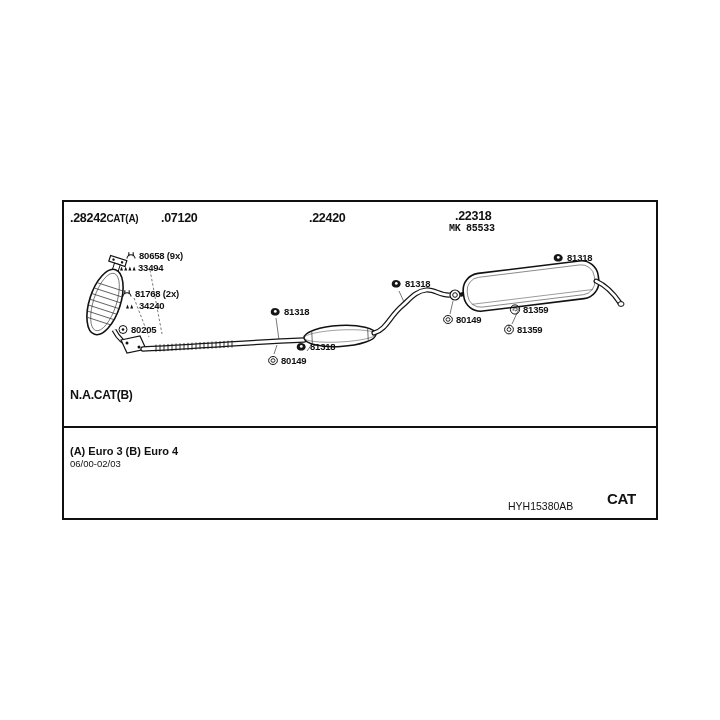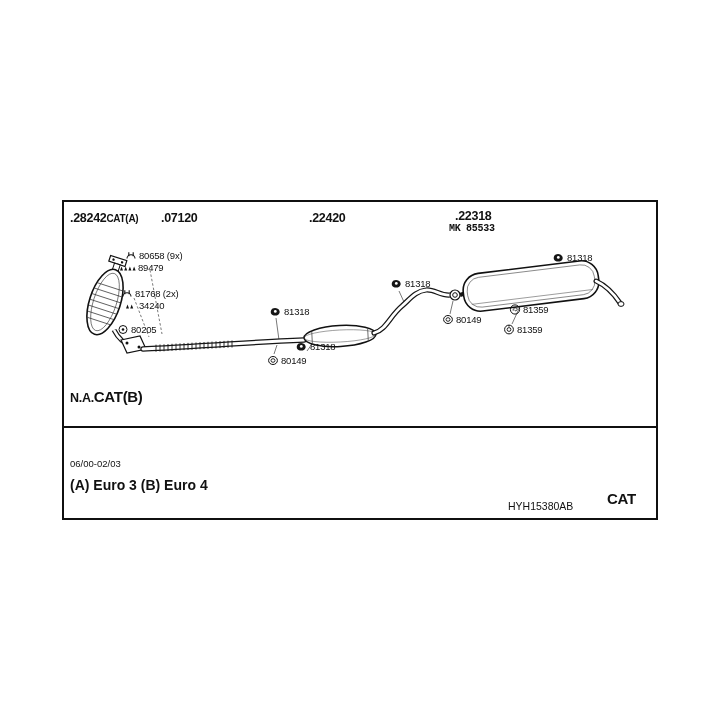--- a/index.html
+++ b/index.html
@@ -6,27 +6,27 @@
   html,body { width:720px; height:720px; background:#ffffff;
     font-family:"Liberation Sans", sans-serif; color:#111; overflow:hidden; }
   .page { position:relative; width:700px; height:720px; background:#fff; }
   .panel { position:absolute; left:62px; top:200px; width:596px; height:320px;
     border:2px solid #101010; background:#fff; }
   .art { position:absolute; left:0; top:0; }
   .sec { position:absolute; font-weight:bold; font-size:12.5px; letter-spacing:-0.3px; white-space:nowrap; }
   .sec .suf { font-size:10px; }
   .sec .sub { font-size:10px; font-weight:bold; margin-left:-6px;font-family:Liberation Mono, monospace; }
   .callout { position:absolute; display:flex; align-items:center; gap:2px;
-    font-size:9.5px; font-weight:normal; letter-spacing:-0.2px; white-space:nowrap; line-height:11px; }
+    font-size:9.5px; font-weight:bold; letter-spacing:-0.2px; white-space:nowrap; line-height:11px; }
   .callout .ic { display:flex; align-items:center; }
   .variant { position:absolute; left:6px; top:186px; font-weight:bold; font-size:12.5px; letter-spacing:-0.3px; }
-  .variant .suf { font-size:15px;margin-top:17px; }
+  .variant .suf { font-size:12px;margin-top:17px; }
   .divider { position:absolute; left:0; top:224px; width:100%; border-top:2px solid #101010; }
   .note1 { position:absolute; left:6px; top:231px; font-size:9.5px; font-weight:normal;margin-top:25px; }
-  .note2 { position:absolute; left:6px; top:243px; font-size:14px; font-weight:bold;margin-top:32px; }
+  .note2 { position:absolute; left:6px; top:243px; font-size:11px; font-weight:bold; }
   .ref { position:absolute; left:444px; top:298px; font-size:10.5px; }
   .cat { position:absolute; left:543px; top:288px; font-size:15px; font-weight:bold; letter-spacing:-0.3px;text-align:right; }
 </style>
 </head>
 <body>
 
 <div class="page">
   <div class="panel">
 
     <svg class="art" width="596" height="320" viewBox="0 0 596 320">
@@ -119,21 +119,21 @@
           </svg>
         </span>
       <span>80658 (9x)</span>
     </div>
     <div class="callout" style="left:55px;top:60px">
       <span class="ic">
           <svg width="17" height="11" viewBox="0 0 17 11">
             <path d="M1 8.5L2.5 4.5 4 8.5ZM5.2 8.5L6.7 4.5 8.2 8.5ZM9.4 8.5L10.9 4.5 12.4 8.5ZM13.6 8.5L15.1 4.5 16.6 8.5Z" fill="#111" stroke="none"></path>
           </svg>
         </span>
-      <span>89479</span>
+      <span>33494</span>
     </div>
     <div class="callout" style="left:57px;top:86px">
       <span class="ic">
           <svg width="12" height="11" viewBox="0 0 12 11">
             <path d="M2 8.5a4 3.8 0 0 1 8 0" fill="none" stroke="#111" stroke-width="1.1"></path>
             <path d="M3.8 2.2v4M8.2 2.2v4" stroke="#111" stroke-width="1.1" fill="none"></path>
           </svg>
         </span>
       <span>81768 (2x)</span>
     </div>

